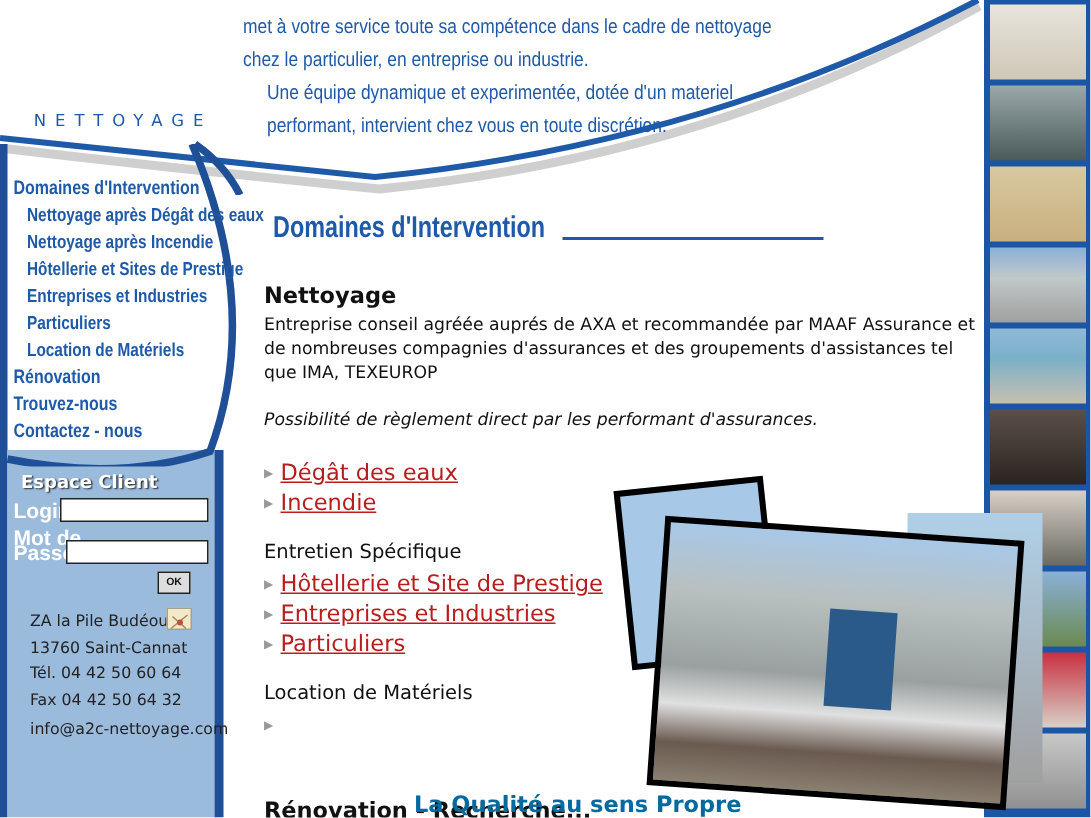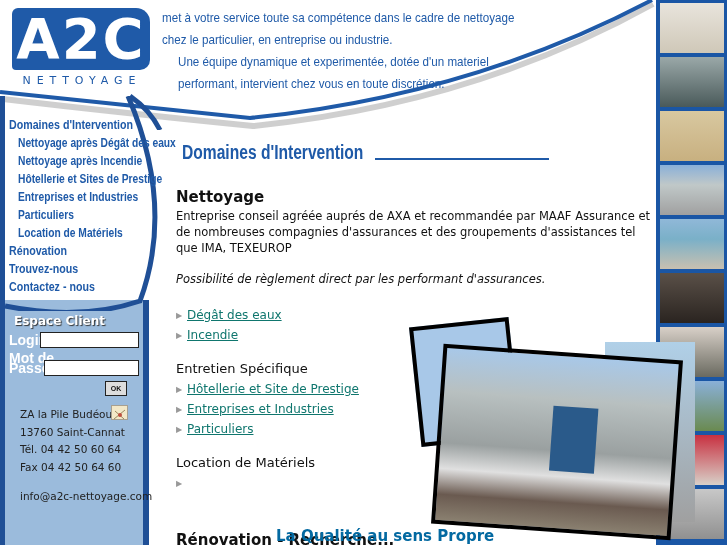--- a/index.html
+++ b/index.html
@@ -42,62 +42,61 @@
       text-shadow: 1px 1px 1px #333;
     }
     .lbl { position: absolute; color: #fff; font-weight: bold; font-size: 14px; line-height: 10px; font-family: Liberation Sans, sans-serif; }
     .inp { position: absolute; background: #fff; border: 1px solid #222; height: 16px; font-size: 10px; padding: 0 2px; }
     .ok-btn {
       position: absolute; left: 105px; top: 381px; width: 22px; height: 15px;
       background: #ddd; border: 1px solid #222; font-size: 7px; font-weight: bold;
       text-align: center; line-height: 13px; color: #111;
     }
     .addr { position: absolute; left: 20px; top: 406px; color: #222; font-family: "DejaVu Sans", sans-serif; font-size: 10.5px; line-height: 17.5px; }
-    .addr .email { margin-top: 12px; display: block; }
+    .addr .email { margin-top: 2px; display: block; }
     .map-icon {
       position: absolute; left: 111px; top: 405px; width: 17px; height: 15px;
       background: #f3e8c8; border: 1px solid #a8a090;
     }
 
     
     .section-title {
       position: absolute; left: 182px; top: 141px; color: #1f5aa8; font-weight: bold;
       font-family: "Liberation Sans", sans-serif; font-size: 20px;
       transform: scaleX(0.78); transform-origin: left top; white-space: nowrap;
     }
     .title-line { position: absolute; left: 375px; top: 158px; width: 174px; height: 2px; background: #1f5aa8; }
     .content { position: absolute; left: 176px; top: 186px; width: 480px; color: #111; font-family: "DejaVu Sans", sans-serif; }
     .h2 { font-weight: bold; font-size: 15px; line-height: 22px; }
     .h3 { font-size: 13px; line-height: 20px; margin-top: 0; }
     .p { font-size: 11.5px; line-height: 16px; }
     .italic { font-style: italic; font-size: 11.5px; line-height: 16px; margin-top: 15px; }
     .link-list { margin-top: 18px; }
     .link-row { display: flex; align-items: center; height: 20px; }
     .arrow { width: 11px; color: #999; font-size: 8px; }
-    .link { color: #0f766e; text-decoration: underline; font-size: 12px; }
+    .link { color: #b91c1c; text-decoration: underline; font-size: 15px; }
     .subhead { font-size: 13px; line-height: 20px; margin-top: 14px; }
     .h2.bottom { position: absolute; left: 176px; top: 528px; font-size: 15px; white-space: nowrap; }
 
     
     .thumbs { position: absolute; left: 656px; top: 0; width: 71px; height: 545px; background: #1a56a5; }
     .thumb { position: absolute; left: 4px; width: 64px; height: 50px; }
     .collage { position: absolute; left: 395px; top: 312px; width: 280px; height: 233px; }
     .photo { position: absolute; border: 4px solid #000; }
   </style>
 </head>
 <body>
 
 <svg class="header-curve" width="660" height="130" viewBox="0 0 660 130">
   <path d="M0,95 Q110,108 250,122 Q470,100 650,0" fill="none" stroke="#888" stroke-width="6" opacity="0.4" transform="translate(3,4)"></path>
   <path d="M0,92 Q120,104 250,118 Q470,96 652,0" fill="none" stroke="#1f5aa8" stroke-width="4"></path>
   <path d="M130,96 Q150,110 160,130" fill="none" stroke="#1f4f96" stroke-width="5"></path>
 </svg>
 
 <div class="logo">
-  <div class="logo-box">A2C</div>
   <div class="logo-sub">NETTOYAGE</div>
 </div>
 
 <div class="tagline t1">
   <div>met à votre service toute sa compétence dans le cadre de nettoyage</div>
   <div>chez le particulier, en entreprise ou industrie.</div>
 </div>
 <div class="tagline t2">
   <div>Une équipe dynamique et experimentée, dotée d'un materiel</div>
   <div>performant, intervient chez vous en toute discrétion.</div>
@@ -128,21 +127,21 @@
 <input class="inp" style="left: 40px; top: 332px; width: 99px;" value="">
 <div class="lbl" style="left:9px;top:353px">Mot de</div>
 <div class="lbl" style="left:9px;top:363px">Passe:</div>
 <input class="inp" type="password" style="left: 44px; top: 360px; width: 95px;" value="">
 <button class="ok-btn">OK</button>
 
 <div class="addr">
   <div>ZA la Pile Budéou</div>
   <div>13760 Saint-Cannat</div>
   <div>Tél. 04 42 50 60 64</div>
-  <div>Fax 04 42 50 64 60</div>
+  <div>Fax 04 42 50 64 32</div>
   <a class="email">info@a2c-nettoyage.com</a>
 </div>
 <div class="map-icon">
   <svg width="15" height="13">
       <path d="M2,11 L13,2 M3,3 L12,11" stroke="#9a8a60" stroke-width="1" fill="none"></path>
       <circle cx="8" cy="7" r="2" fill="#c05040"></circle>
     </svg>
 </div>
 
 <div class="section-title">Domaines d'Intervention</div>

